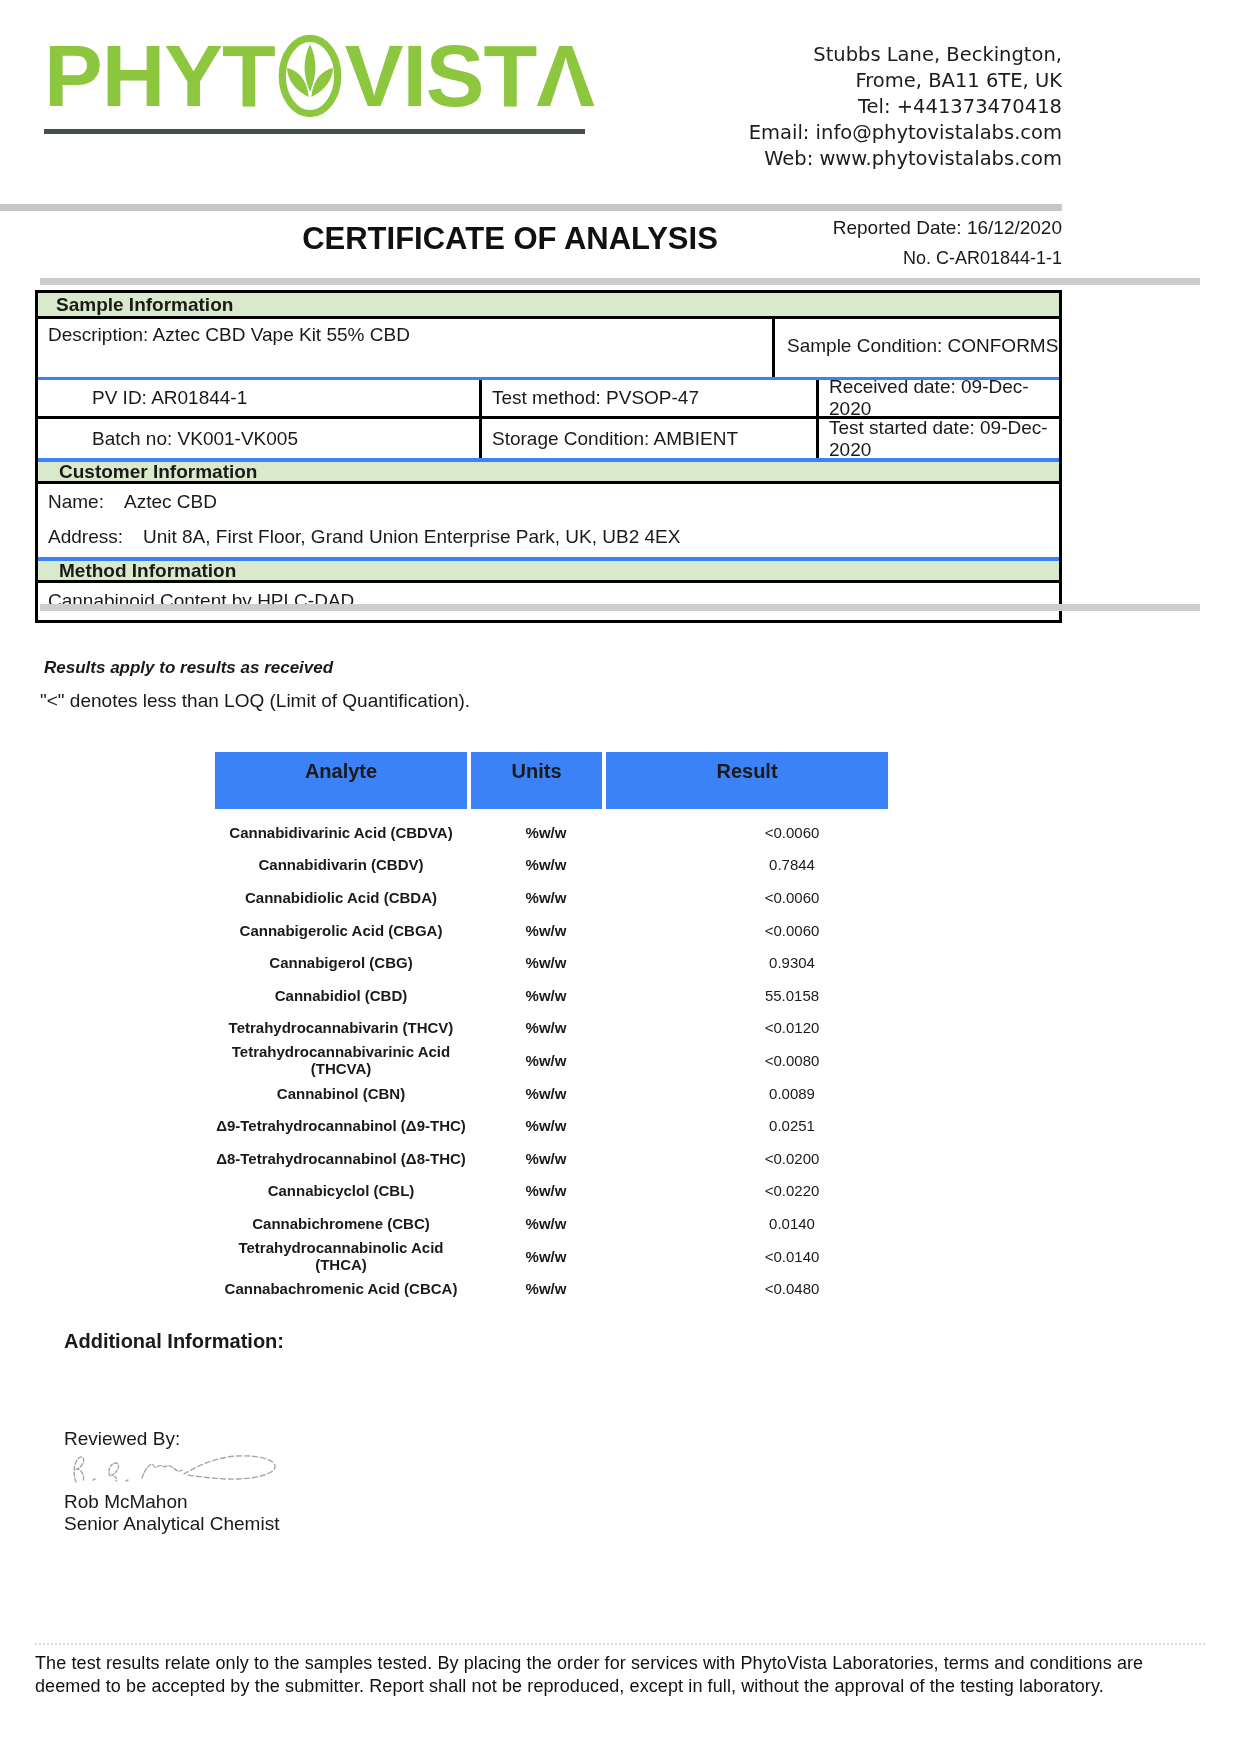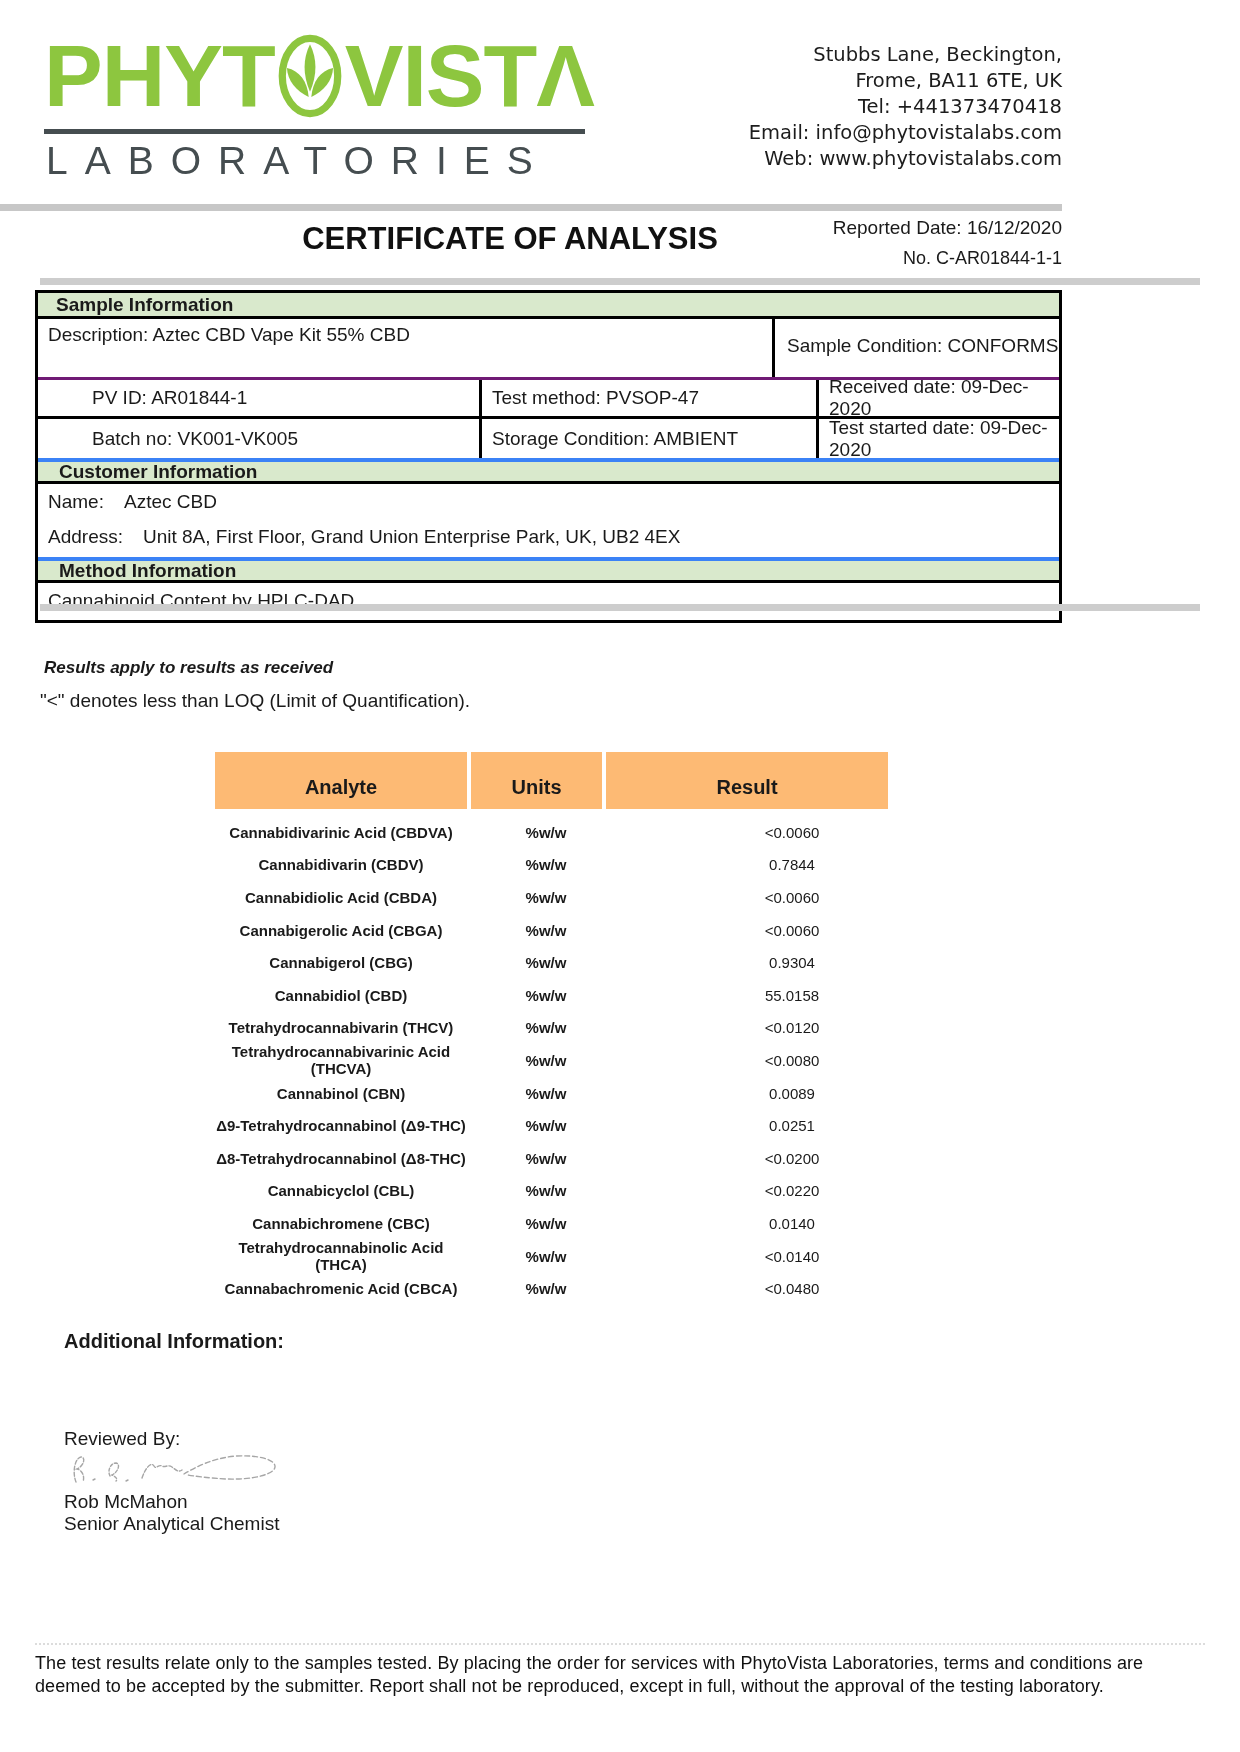--- a/index.html
+++ b/index.html
@@ -19,21 +19,21 @@
 
   .doc-title { position:absolute; left:0; top:221px; width:1020px; text-align:center; font-size:31px; font-weight:bold; color:#111; }
   .meta { position:absolute; top:216px; right:178px; text-align:right; font-size:19px; line-height:24px; }
   .meta .no-line { margin-top:6px; font-size:18px; }
 
   
   .doc-table { position:absolute; left:35px; top:290px; width:1027px; border:3px solid #000; background:#fff; }
   .sec-bar { display:flex; align-items:center; height:26px; background:#d9e9cc; border-bottom:3px solid #000; font-size:19px; font-weight:bold; padding-left:18px; }
   .sec-bar.mid { border-top:4px solid #3b82f6;padding-left:21px; }
   .trow { display:flex; }
-  .row-desc { height:61px; border-bottom:3px solid #701a75; }
+  .row-desc { height:61px; border-bottom:3px solid #3b82f6; }
   .cell { font-size:19px; padding-left:10px; }
   .cell-desc { width:737px; border-right:3px solid #000; padding-top:5px; }
   .cell-cond { flex:1; padding-top:16px; padding-left:12px; }
   .row-3col { height:39px; align-items:center; }
   .row-3col.bordered { border-bottom:3px solid #000; }
   .c1 { width:400px; border-right:3px solid #000; height:100%; display:flex; align-items:center;margin-left:44px; }
   .c2 { width:337px; border-right:3px solid #000; height:100%; display:flex; align-items:center; }
   .c3 { flex:1; height:100%; display:flex; align-items:center; }
   .cust-block { padding:7px 10px 9px 10px; font-size:19px; }
   .cust-line { display:flex; }
@@ -46,21 +46,21 @@
   .shadow-top { left:40px; top:278px; width:1160px; }
   .shadow-bottom { left:40px; top:604px; width:1160px; }
 
   
   .note1 { position:absolute; left:44px; top:658px; font-size:17px; font-weight:bold; font-style:italic; }
   .note2 { position:absolute; left:40px; top:690px; font-size:19px; }
 
   
   .results { position:absolute; left:215px; top:752px; width:673px; }
   .r-head { display:flex; gap:4px; }
-  .rh { background:#fdba74; height:57px; padding-top:24px; text-align:center; font-weight:bold; font-size:20px; }
+  .rh { background:#3b82f6; height:57px; padding-top:8px; text-align:center; font-weight:bold; font-size:20px; }
   .rh-analyte { width:252px; }
   .rh-units { width:131px; }
   .rh-result { width:282px; }
   .r-body { margin-top:7px;text-align:center; }
   .r-row { display:flex; gap:4px; height:32.6px; align-items:center; font-size:15px; }
   .rc-analyte { width:252px; font-weight:bold; }
   .rc-units { width:131px; padding-left:19px; font-weight:bold; }
   .rc-result { width:282px; padding-left:90px; }
 
   
@@ -84,21 +84,20 @@
       <svg viewBox="0 0 100 128" width="66" height="96">
         <ellipse cx="50" cy="64" rx="42" ry="57" fill="none" stroke="#8dc63f" stroke-width="11"></ellipse>
         <path d="M50 16 C61 38 61 62 50 88 C39 62 39 38 50 16 Z" fill="#8dc63f"></path>
         <path d="M15 52 C34 56 46 72 48 96 C29 87 16 71 15 52 Z" fill="#8dc63f"></path>
         <path d="M85 52 C66 56 54 72 52 96 C71 87 84 71 85 52 Z" fill="#8dc63f"></path>
       </svg>
     </span>
     <span class="logo-text">VISTΛ</span>
   </div>
   <div class="logo-rule"></div>
-  <div class="logo-sub">LABORATORIES</div>
 
   <div class="contact">
     <div>Stubbs Lane, Beckington,</div>
     <div>Frome, BA11 6TE, UK</div>
     <div>Tel: +441373470418</div>
     <div>Email: info@phytovistalabs.com</div>
     <div>Web: www.phytovistalabs.com</div>
   </div>
 
   <div class="gray-rule"></div>

